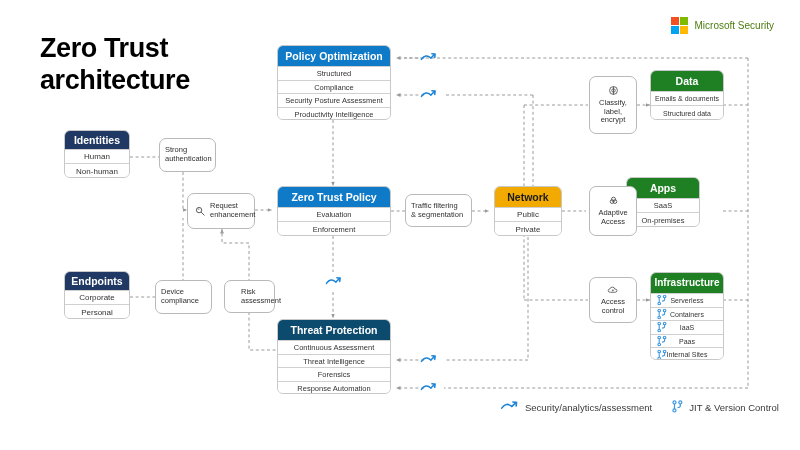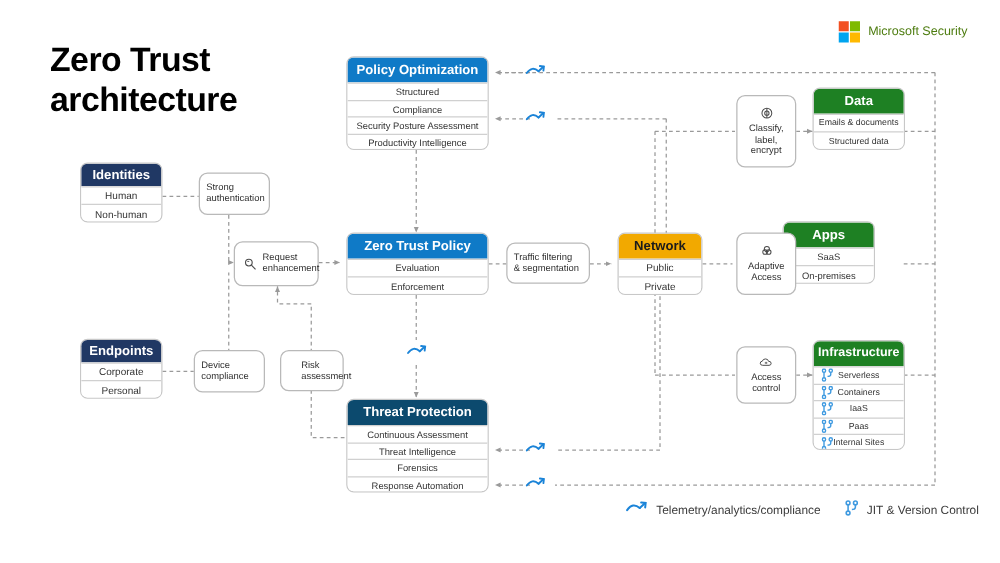--- a/index.html
+++ b/index.html
@@ -453,21 +453,21 @@
 
     <div class="legend">
       <div class="legend-item">
         <span>
           <svg viewBox="0 0 20 13" width="19" height="13" fill="none" stroke="#1b84d8" stroke-width="1.7" stroke-linecap="round">
             <path d="M1.8 8.2 Q6.5 1.4 12.4 6.4"></path>
             <path d="M12.4 6.4 L16.8 2.4"></path>
             <path d="M13.6 1.8 L17.4 2.2 L17 5.9"></path>
           </svg>
         </span>
-        <span>Telemetry/analytics/compliance</span>
+        <span>Security/analytics/assessment</span>
       </div>
       <div class="legend-item" style="margin-left:10px;">
         <span>
           <svg viewBox="0 0 10 12" width="11" height="13" fill="none" stroke="#3f9ae0" stroke-width="1.15">
             <circle cx="2.2" cy="2.2" r="1.4"></circle>
               <circle cx="7.6" cy="2.2" r="1.4"></circle>
             <circle cx="2.2" cy="9.6" r="1.4"></circle>
             <path d="M2.2 3.6 L2.2 8.2 M7.6 3.6 L7.6 5.3 Q7.6 7 5 7"></path>
           </svg>
         </span>

